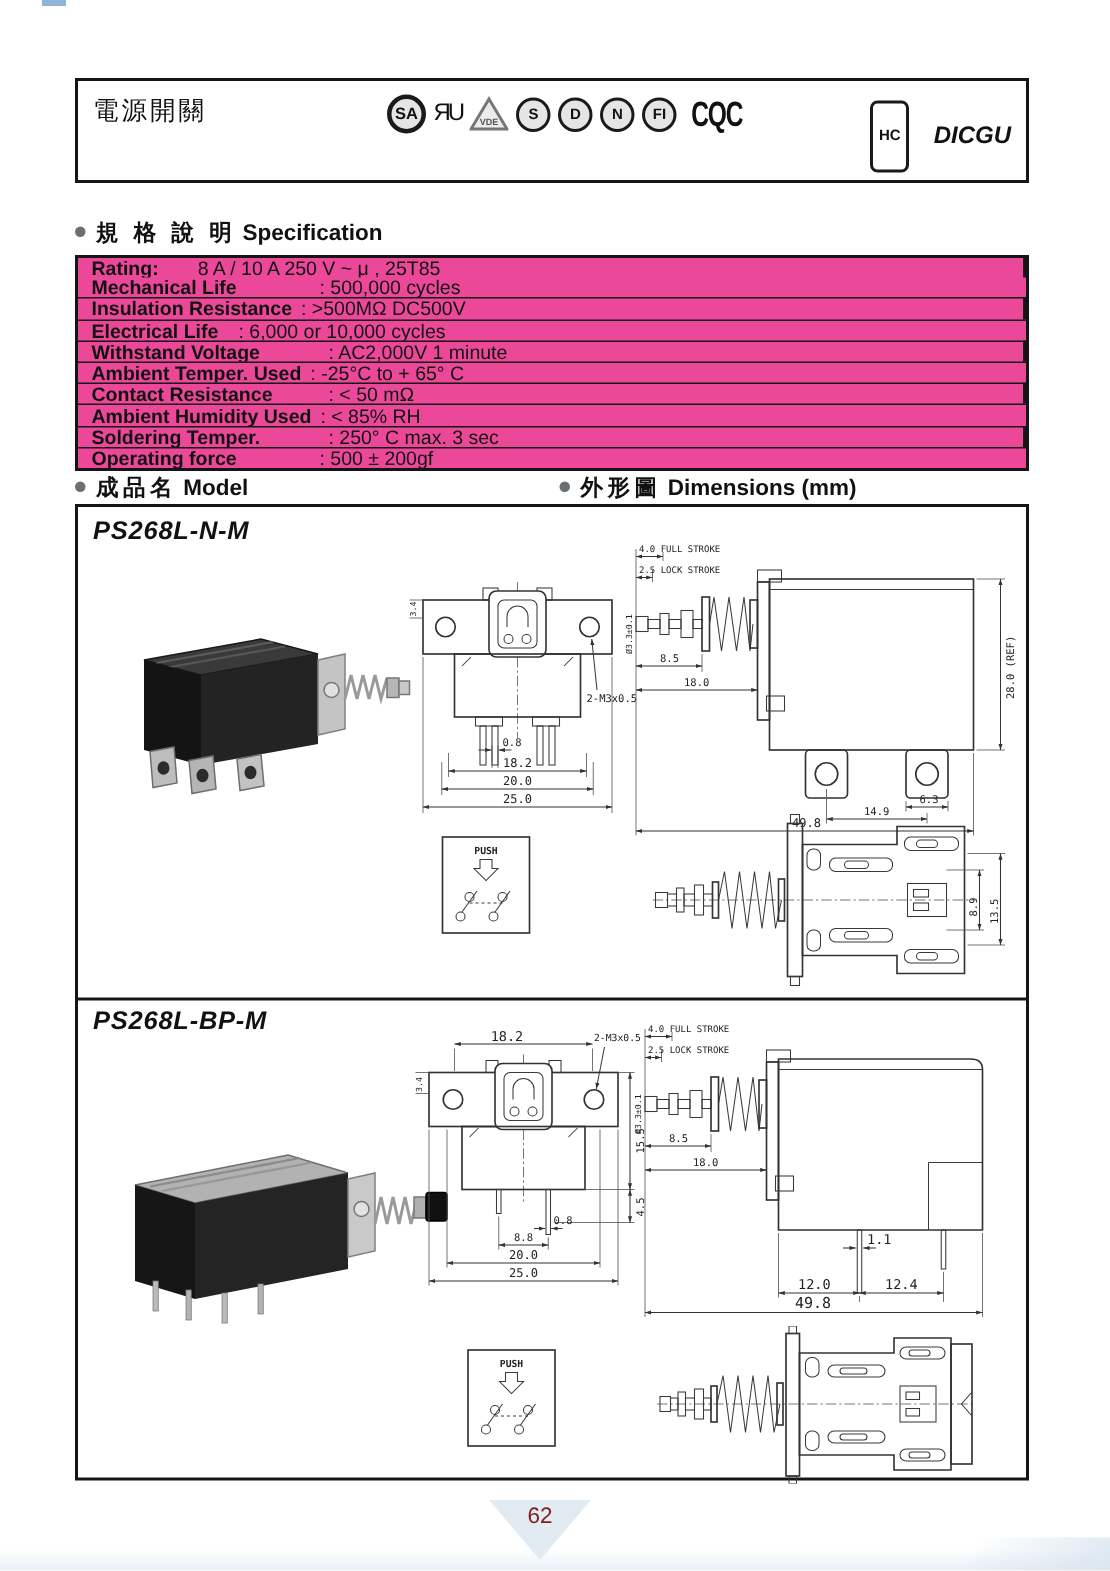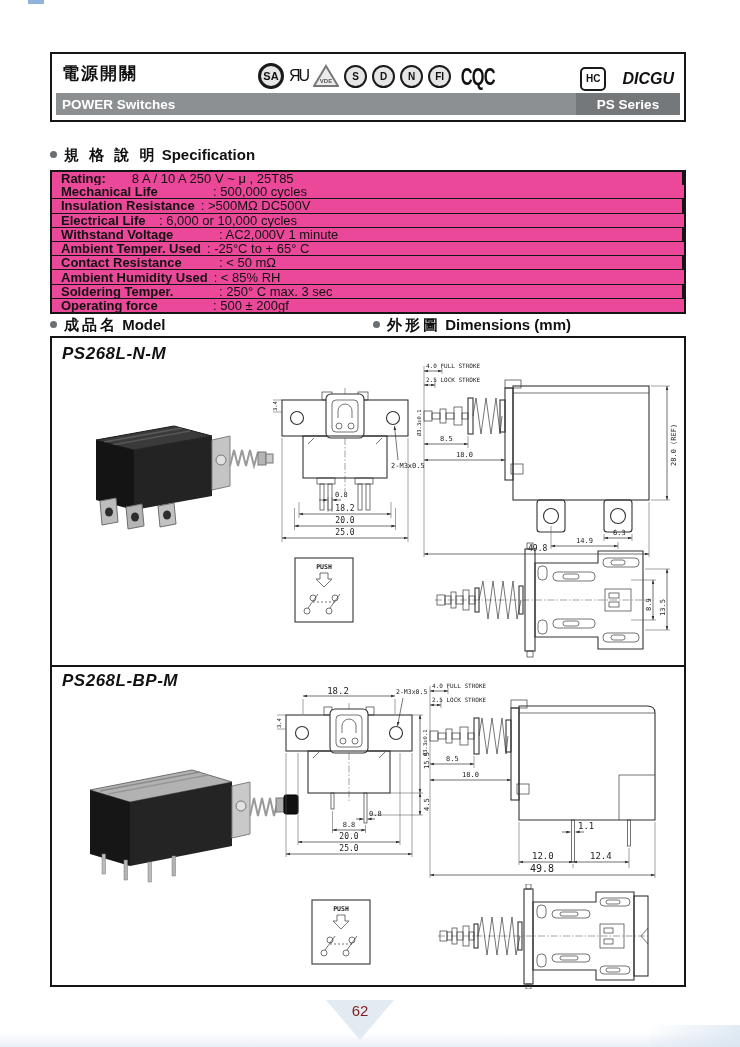--- a/index.html
+++ b/index.html
@@ -6,29 +6,29 @@
   body{width:740px;height:1047px;position:relative;background:#fff;
        font-family:"Liberation Sans",sans-serif;color:#111;overflow:hidden}
   .bottom-tint{position:absolute;left:0;bottom:0;width:740px;height:14px;
        background:linear-gradient(180deg,rgba(255,255,255,0),#e9eff6)}
   .corner-tint{position:absolute;right:0;bottom:0;width:90px;height:22px;
        background:linear-gradient(135deg,rgba(255,255,255,0),#dbe6f1)}
   .blue-dash{position:absolute;left:28px;top:0;width:16px;height:4px;background:#8fb3d9}
 
   
   .hbox{position:absolute;left:50px;top:52px;width:632px;height:66px;border:2px solid #151515;background:#fff}
-  .htitle{position:absolute;left:10px;top:8px;font-size:17px;font-weight:700;letter-spacing:2px}
+  .htitle{position:absolute;left:10px;top:8px;font-size:17px;font-weight:400;letter-spacing:2px}
   .hlogos{position:absolute;left:206px;top:9px;display:flex;align-items:center;gap:5px}
   .cmark{box-sizing:border-box;width:23px;height:23px;border:2.5px solid #1a1a1a;border-radius:50%;
          display:flex;align-items:center;justify-content:center;font-weight:700;font-size:10px;background:#e5e5e5}
   .csa{width:26px;height:26px;font-size:11px;border-width:3px}
   .ulmark{font-weight:400;font-size:16px;letter-spacing:-2px;line-height:1}
   .cqc{font-weight:600;font-size:21px;transform:scaleX(.78) scaleY(1.12);letter-spacing:-1px;line-height:1}
   .hright{position:absolute;right:10px;top:13px;display:flex;align-items:center;gap:16px}
-  .hcmark{border:2px solid #1a1a1a;border-radius:5px;font-weight:700;font-size:10px;padding:4px 4px;line-height:1.2}
+  .hcmark{border:2px solid #1a1a1a;border-radius:5px;font-weight:700;font-size:10px;padding:16px 4px;line-height:1.2}
   .brand{font-weight:800;font-style:italic;font-size:16px}
   .hband{position:absolute;left:4px;right:4px;bottom:5px;height:22px;background:#8d9092;color:#fff;
          font-weight:700;font-size:13.5px;display:flex;align-items:center;padding-left:6px;box-sizing:border-box}
   .hband-right{position:absolute;right:0;top:0;bottom:0;width:104px;background:#75787a;
          display:flex;align-items:center;justify-content:center}
 
   
   .sec-head{position:absolute;font-size:15px;font-weight:700;white-space:nowrap}
   .zh{letter-spacing:3px}
   .bull{display:inline-block;width:7px;height:7px;border-radius:50%;background:#6a6f73;margin-right:7px;vertical-align:2px}
@@ -95,24 +95,20 @@
     <span class="cmark">N</span>
     <span class="cmark">FI</span>
     <span class="cqc">CQC</span>
   </div>
 
   <div class="hright">
     <span class="hcmark">HC</span>
     <span class="brand">DICGU</span>
   </div>
 
-  <div class="hband">
-    <span>POWER Switches</span>
-    <span class="hband-right">PS Series</span>
-  </div>
 </div>
 
 <div class="sec-head" style="left:50px;top:146px">
   <span class="bull"></span><span class="zh">規 格 說 明</span>
   <span>Specification</span>
 </div>
 
 <div class="spec">
   <div class="cell lc r0">
     <span class="lab">Rating:</span>

